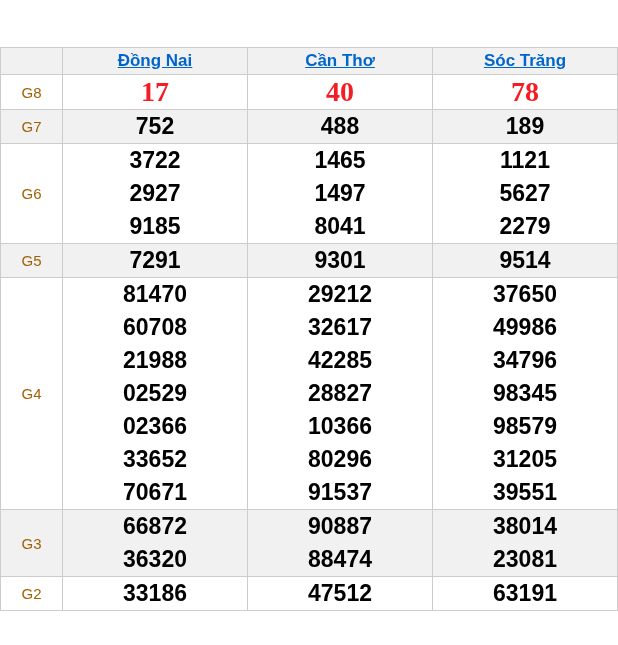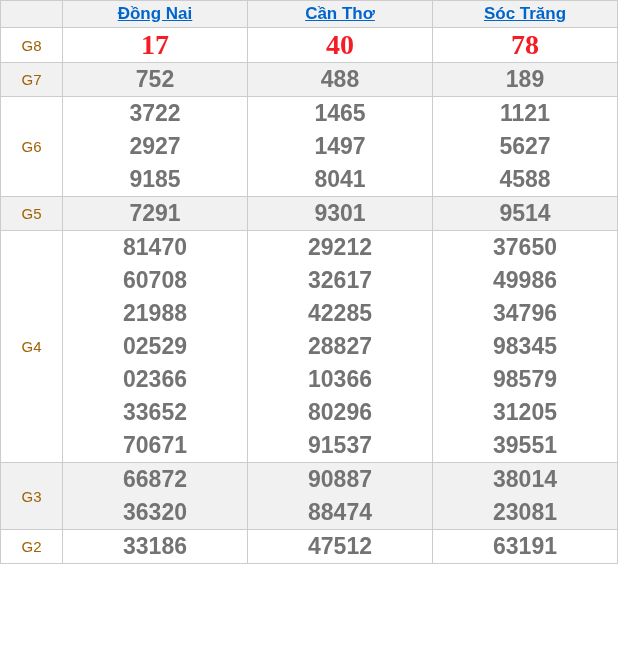--- a/index.html
+++ b/index.html
@@ -11,20 +11,21 @@
   html, body {
     margin: 0;
     padding: 0;
     background: #ffffff;
     font-family: "Liberation Sans", sans-serif;
   }
   table.results {
     border-collapse: collapse;
     width: 618px;
     table-layout: fixed;
+    margin-top: 47px;
   }
   table.results th,
   table.results td {
     border: 1px solid var(--border);
     padding: 0;
     text-align: center;
     vertical-align: middle;
   }
   col.c-label { width: 62px; }
   col.c-data  { width: 185px; }
@@ -42,21 +43,21 @@
   td.prize-label {
     font-size: 15px;
     font-weight: 400;
     color: #a16207;
   }
   td.vals div {
     height: 33px;
     line-height: 33px;
     font-size: 23px;
     font-weight: bold;
-    color: #737373;
+    color: #000000;
     overflow: hidden;
   }
   tr.striped { background: var(--stripe); }
   tr.red-large td.vals div {
     height: 34px;
     line-height: 34px;
     font-size: 28px;
     color: var(--red);
     font-family: Liberation Serif, serif;
   }
@@ -120,21 +121,21 @@
           <div>9185</div>
         </td>
         <td class="vals">
           <div>1465</div>
           <div>1497</div>
           <div>8041</div>
         </td>
         <td class="vals">
           <div>1121</div>
           <div>5627</div>
-          <div>4588</div>
+          <div>2279</div>
         </td>
       </tr>
       <tr class="striped">
         <td class="prize-label">G5</td>
         <td class="vals">
           <div>7291</div>
         </td>
         <td class="vals">
           <div>9301</div>
         </td>

